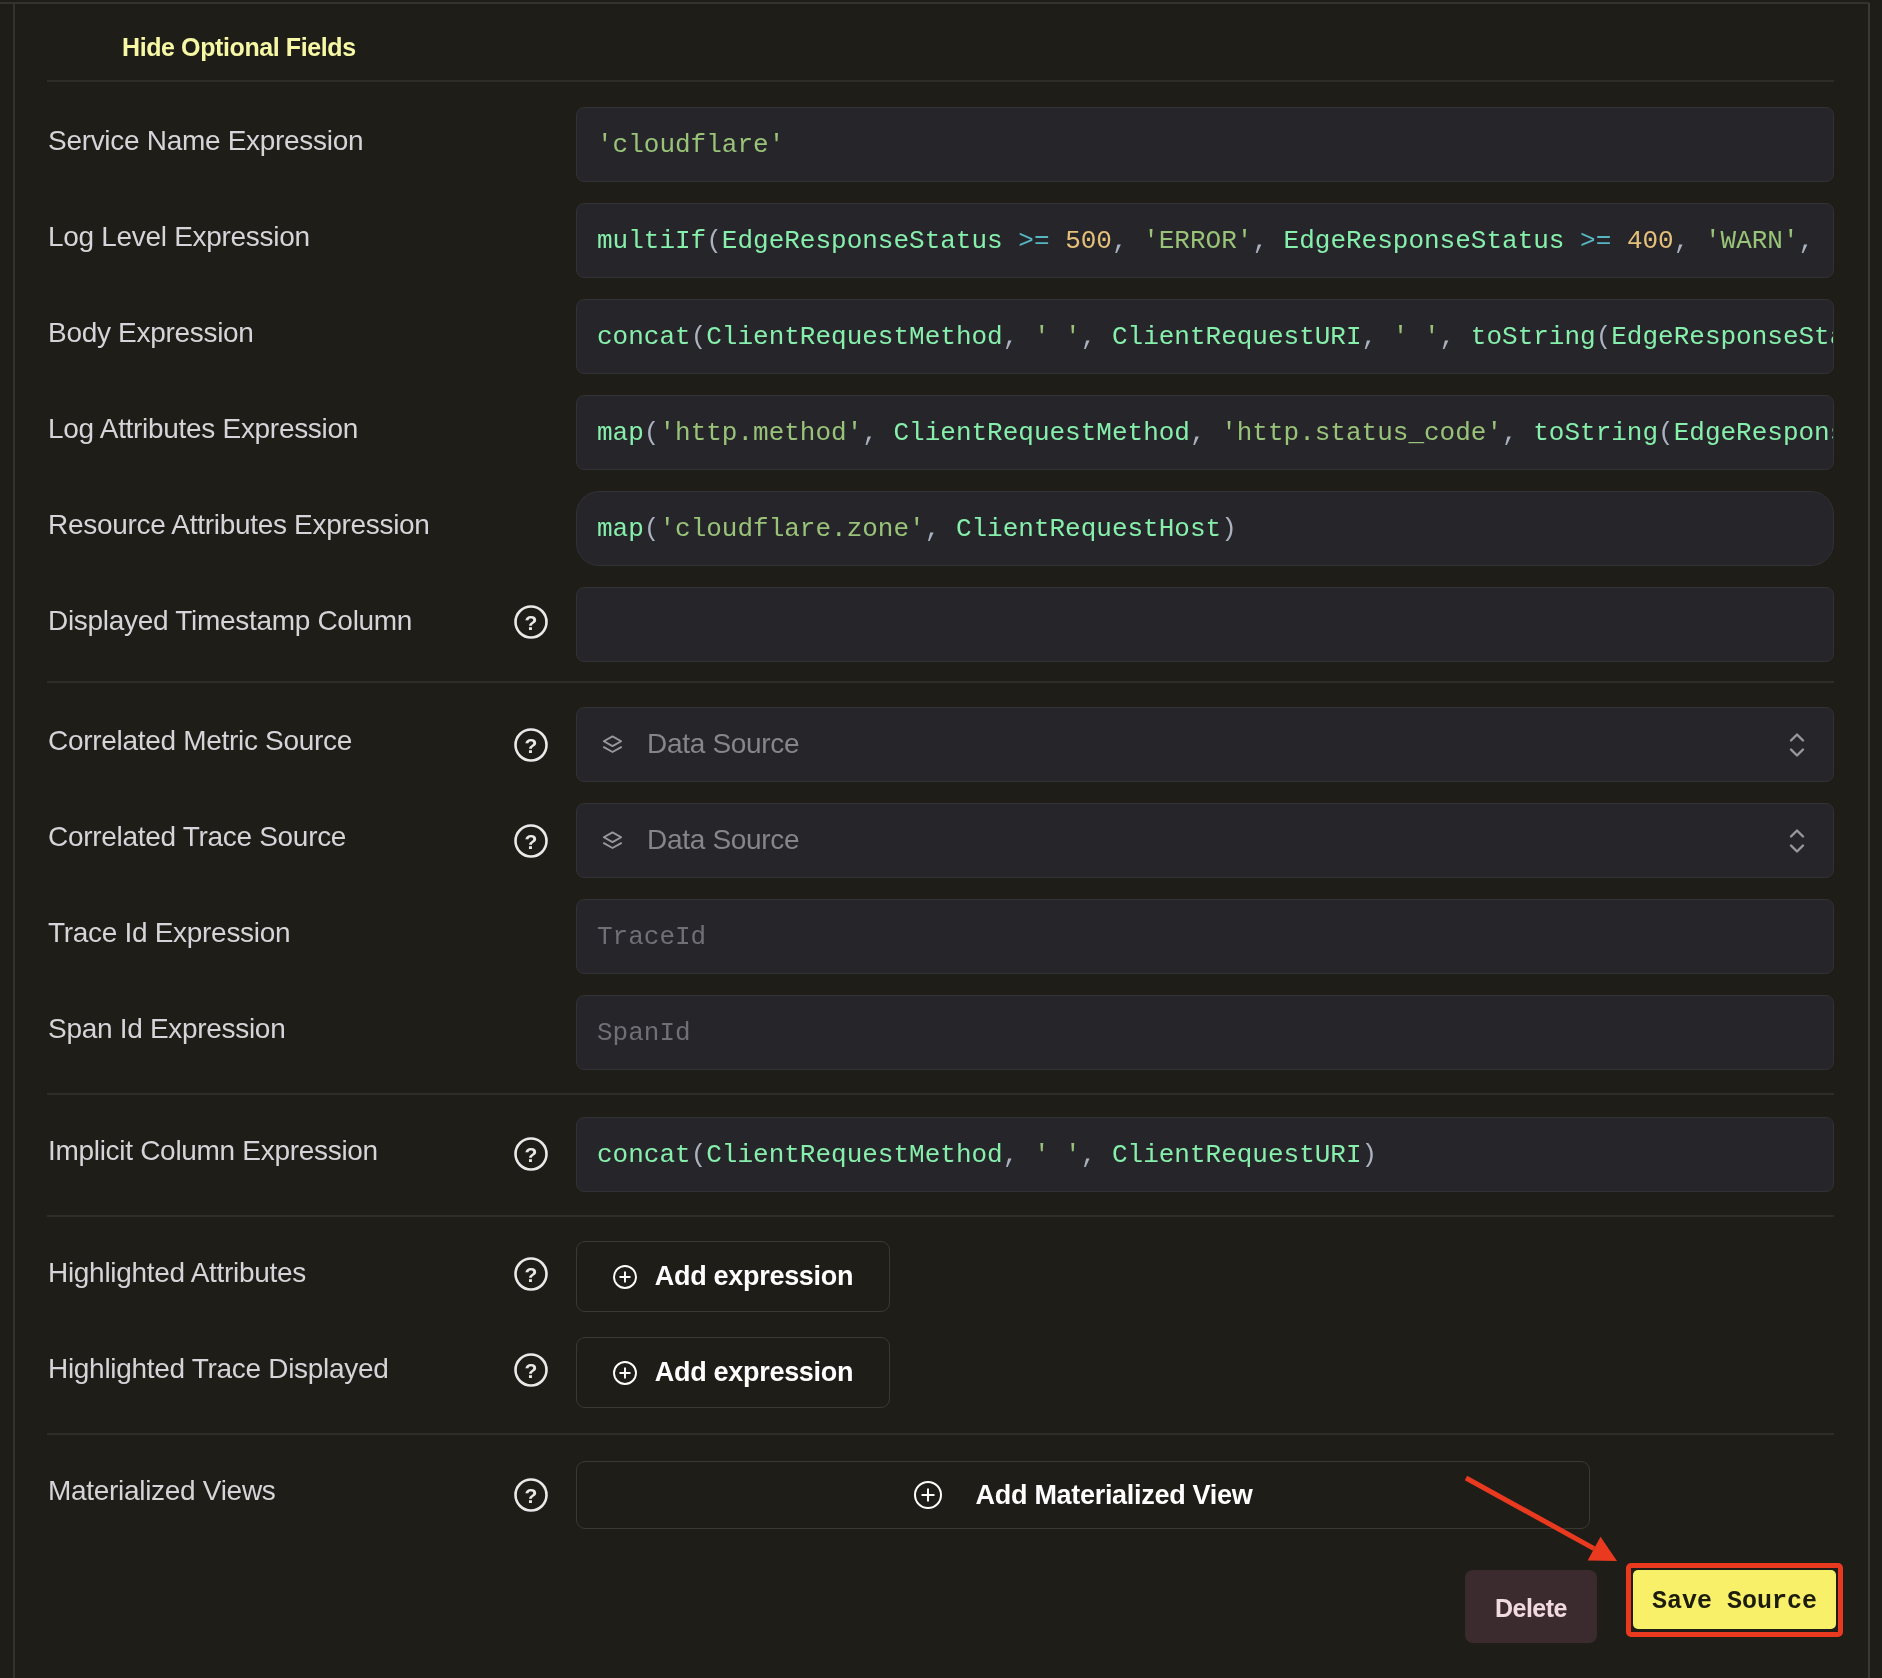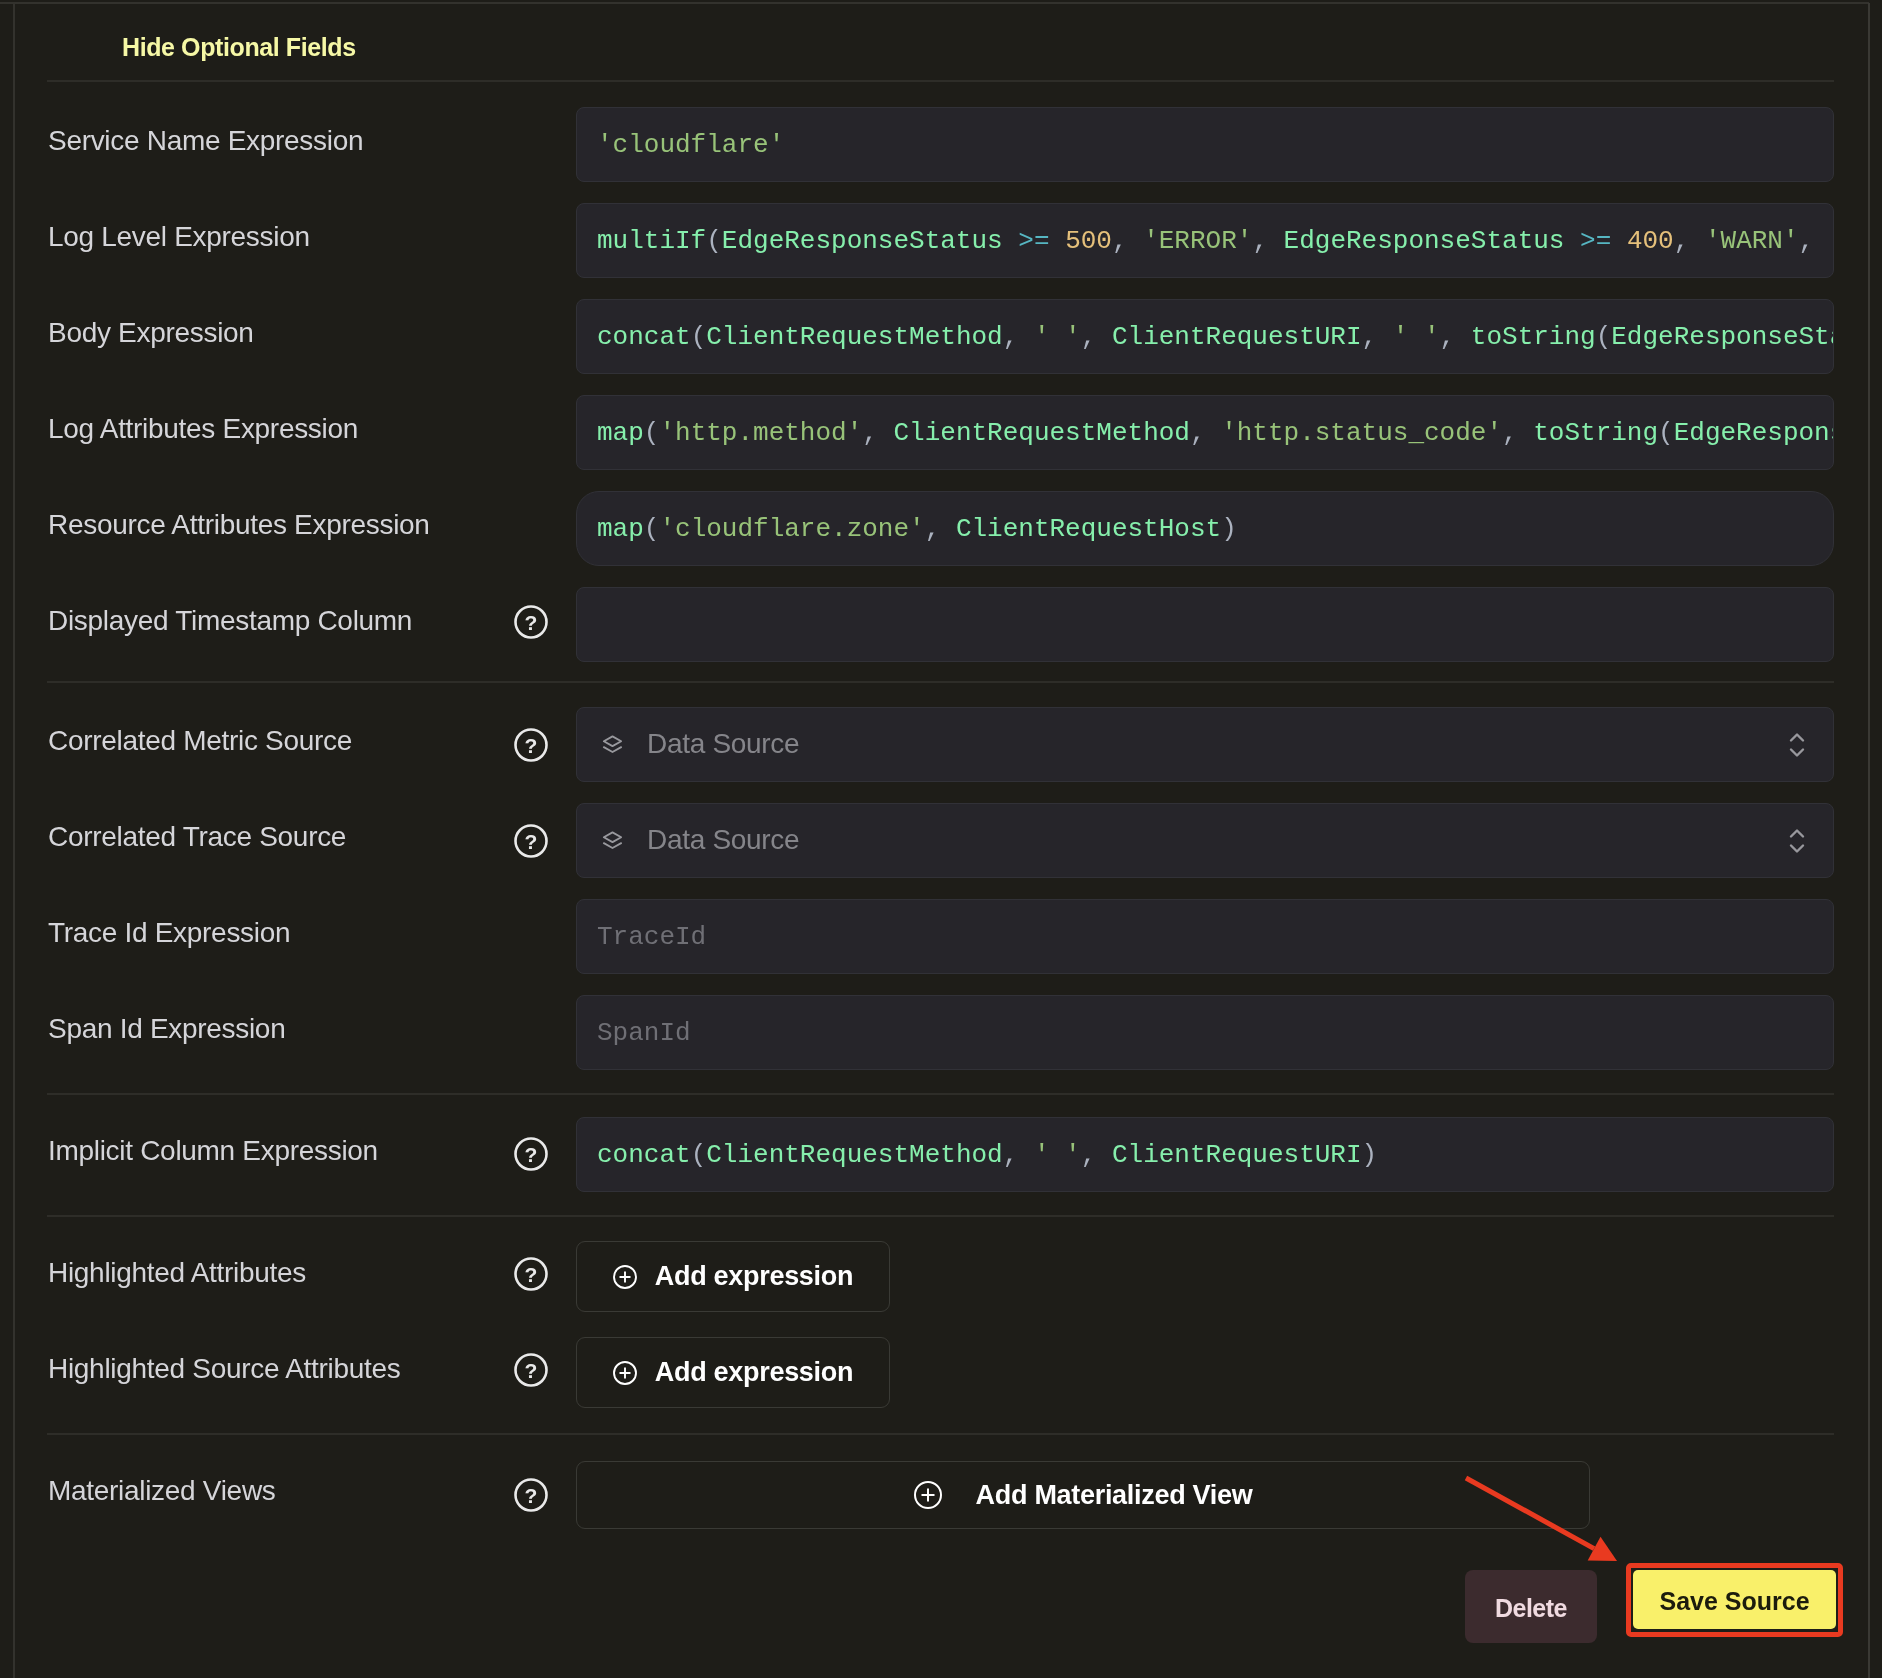--- a/index.html
+++ b/index.html
@@ -126,21 +126,21 @@
     <text x="17" y="24.5" font-family="Liberation Sans" font-size="21" font-weight="bold" fill="#e9e9e9" text-anchor="middle">?</text>
   </svg>
 <div class="btn" style="left:576px; top:1241px; width:314px; height:71px;">
   <svg width="24" height="24" viewBox="0 0 24 24" style="margin-right:18px;">
       <circle cx="12" cy="12" r="11" fill="none" stroke="#ffffff" stroke-width="1.9"></circle>
       <path d="M6.5 12h11M12 6.5v11" stroke="#ffffff" stroke-width="1.9"></path>
     </svg>
   <span>Add expression</span>
 </div>
 
-<div class="label" style="top:1353px;">Highlighted Source Attributes</div>
+<div class="label" style="top:1353px;">Highlighted Trace Displayed</div>
 <svg class="qicon" style="top:1353px;" viewBox="0 0 34 34">
     <circle cx="17" cy="17" r="15.5" fill="none" stroke="#e9e9e9" stroke-width="2.6"></circle>
     <text x="17" y="24.5" font-family="Liberation Sans" font-size="21" font-weight="bold" fill="#e9e9e9" text-anchor="middle">?</text>
   </svg>
 <div class="btn" style="left:576px; top:1337px; width:314px; height:71px;">
   <svg width="24" height="24" viewBox="0 0 24 24" style="margin-right:18px;">
       <circle cx="12" cy="12" r="11" fill="none" stroke="#ffffff" stroke-width="1.9"></circle>
       <path d="M6.5 12h11M12 6.5v11" stroke="#ffffff" stroke-width="1.9"></path>
     </svg>
   <span>Add expression</span>
@@ -156,18 +156,18 @@
 <div class="btn" style="left:576px; top:1461px; width:1014px; height:68px;">
   <svg width="28" height="28" viewBox="0 0 28 28" style="margin-right:34px;">
       <circle cx="14" cy="14" r="13" fill="none" stroke="#ffffff" stroke-width="2"></circle>
       <path d="M7.5 14h13M14 7.5v13" stroke="#ffffff" stroke-width="2"></path>
     </svg>
   <span>Add Materialized View</span>
 </div>
 
 <div style="position:absolute; left:1465px; top:1570px; width:132px; height:73px; background:#3c2b2e; border-radius:8px; display:flex; align-items:center; justify-content:center; color:#f0dae0; font-weight:bold; font-size:25px; letter-spacing:-0.5px; padding-top:4px;">Delete</div>
 <div style="position:absolute; left:1626px; top:1563px; width:217px; height:74px; border:5px solid #e93a20; border-radius:5px;"></div>
-<div style="position:absolute; left:1633px; top:1570px; width:203px; height:59px; background:#f9f06a; border-radius:5px; display:flex; align-items:center; justify-content:center; color:#1c1c0d; font-weight:bold; font-size:25px; padding-top:4px;">Save Source</div>
+<div style="position:absolute; left:1633px; top:1570px; width:203px; height:59px; background:#f9f06a; border-radius:5px; display:flex; align-items:center; justify-content:center; color:#1c1c0d; font-weight:bold; font-size:25px; padding-top:4px;font-family:Liberation Mono, monospace;">Save Source</div>
 
 <svg style="position:absolute; left:1440px; top:1450px;" width="200" height="130" viewBox="0 0 200 130">
   <line x1="26" y1="28" x2="154.1" y2="98.6" stroke="#e93a20" stroke-width="5"></line>
   <polygon points="177,111 147.7,110.5 160.5,86.7" fill="#e93a20"></polygon>
 </svg>
 
 </body></html>

